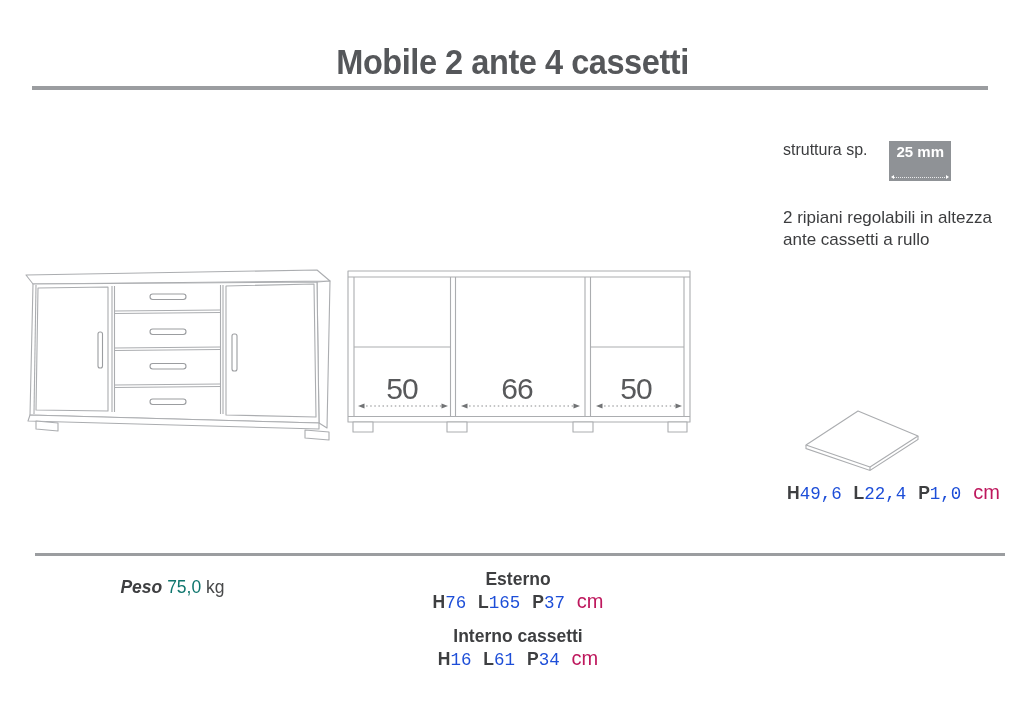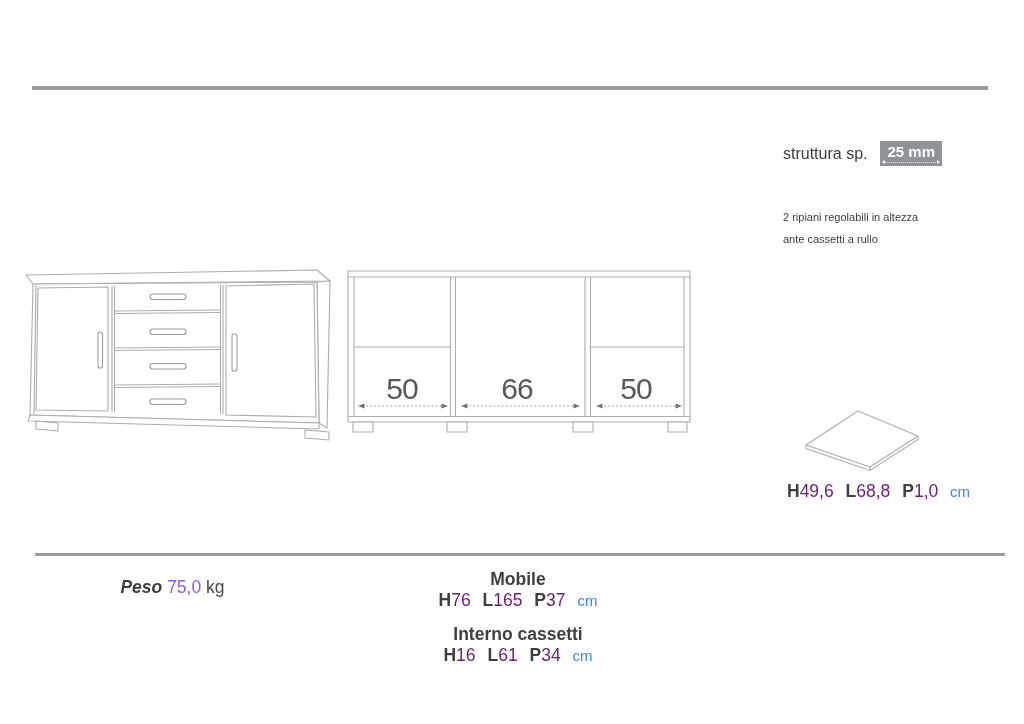--- a/index.html
+++ b/index.html
@@ -8,62 +8,65 @@
   .page { position:relative; width:1024px; height:724px; background:#ffffff; overflow:hidden; }
 
   
   .title-wrap { position:absolute; left:0; top:42px; width:1024px; text-align:center; }
   .title { display:inline-block; font-size:35px; font-weight:bold; color:#55575a;
            letter-spacing:-.5px; transform:scaleX(.93); transform-origin:center; white-space:nowrap; }
   .rule-top { position:absolute; left:32px; top:86px; width:956px; height:4px; background:#9b9da0; }
   .rule-bottom { position:absolute; left:35px; top:553px; width:970px; height:3px; background:#9b9da0; }
 
   
-  .struttura { position:absolute; left:783px; top:141px; display:flex; align-items:center; gap:13px;
+  .struttura { position:absolute; left:783px; top:141px; display:flex; gap:22px;
                font-size:16px; color:#3c3d3f; }
   .badge { position:relative; background:#8f9296; color:#ffffff; font-weight:bold; font-size:15px;
-           padding:3px 7px 7px 7px; line-height:15px; }
+           padding:3px 7px 22px 7px; line-height:15px; }
   .badge-dimline { position:absolute; left:4px; right:4px; bottom:3px; height:0;
                    border-top:1px dotted #e9eaeb; }
   .badge-dimline::before, .badge-dimline::after { content:""; position:absolute; top:-3px;
                    width:0; height:0; border-top:2.5px solid transparent; border-bottom:2.5px solid transparent; }
   .badge-dimline::before { left:-2px; border-right:3.5px solid #ffffff; }
   .badge-dimline::after  { right:-2px; border-left:3.5px solid #ffffff; }
-  .features { position:absolute; left:783px; top:207px; font-size:11px; line-height:21.5px; color:#3c3d3f; }
+  .features { position:absolute; left:783px; top:207px; font-size:17px; line-height:21.5px; color:#3c3d3f; }
 
   
   .drawing { position:absolute; }
   .ln { fill:#ffffff; stroke:#abadb0; stroke-width:1.1; stroke-linejoin:round; }
   .ln-nf { fill:none; stroke:#abadb0; stroke-width:1.1; }
   .handle { fill:#ffffff; stroke:#9b9da0; stroke-width:1.1; }
   .dim-dots { fill:none; stroke:#8a8c8e; stroke-width:1.2; stroke-dasharray:1.5,2.6; }
   .arrow { fill:#717375; stroke:none; }
   .dim-num { font-family:"Liberation Sans", sans-serif; font-size:30px; fill:#58595b; letter-spacing:-1px; }
 
   
   .dims-line { white-space:nowrap; }
   .dims-line .dim { margin-right:7px; }
   .dims-line .dim b { font-weight:bold; color:#3e3f41; }
-  .dims-line .num { font-weight:normal; color:#701a75; }
-  .dims-line .unit { font-size:15px; color:#3b82f6; }
+  .dims-line .num { font-weight:normal; color:#1d4ed8;font-family:Liberation Mono, monospace; }
+  .dims-line .unit { font-size:20px; color:#be185d; }
   .shelf-caption { position:absolute; left:787px; top:481px; width:150px; text-align:center; font-size:17.5px; }
   .spec-block { position:absolute; text-align:center; font-size:17.5px; }
   .spec-block .spec-label { font-weight:bold; color:#3e3f41; line-height:22px; }
   .spec-esterno { left:40px; top:568px; width:265px; }
   .spec-interno { left:390px; top:568px; width:256px; }
   .peso-line { margin-top:9px; }
   .peso-line b { color:#3e3f41;font-style:italic; }
-  .peso-line .num { color:#8b5cf6; }
+  .peso-line .num { color:#0f766e; }
   .gap12 { height:12px; }
 </style>
 </head>
 <body>
 
 <div class="page">
 
+  <div class="title-wrap">
+    <span class="title">Mobile 2 ante 4 cassetti</span>
+  </div>
   <div class="rule-top"></div>
 
   <div class="struttura">
     <span>struttura sp.</span>
     <span class="badge">
       <span>25 mm</span>
       <span class="badge-dimline"></span>
     </span>
   </div>
 
@@ -156,37 +159,37 @@
     </g>
   </svg>
 
   <svg class="drawing" style="left:795px; top:405px;" width="135" height="70" viewBox="0 0 135 70">
     <polygon class="ln" points="63,6 123,31 75,62 11,40"></polygon>
     <path class="ln-nf" d="M11,40 L11,43.5 L75,65.5 L123,34.5 L123,31 M75,62 L75,65.5"></path>
   </svg>
 
   <div class="shelf-caption dims-line">
     <span class="dim"><b>H</b><span class="num">49,6</span></span>
-    <span class="dim"><b>L</b><span class="num">68,8</span></span>
+    <span class="dim"><b>L</b><span class="num">22,4</span></span>
     <span class="dim"><b>P</b><span class="num">1,0</span></span>
     <span class="unit">cm</span>
   </div>
 
   <div class="rule-bottom"></div>
 
   <div class="spec-block spec-esterno">
     <div class="peso-line">
       <b>Peso</b>
       <span class="num">75,0</span>
       <span class="unit">kg</span>
     </div>
   </div>
 
   <div class="spec-block spec-interno">
-    <div class="spec-label">Mobile</div>
+    <div class="spec-label">Esterno</div>
     <div class="dims-line">
       <span class="dim"><b>H</b><span class="num">76</span></span>
       <span class="dim"><b>L</b><span class="num">165</span></span>
       <span class="dim"><b>P</b><span class="num">37</span></span>
       <span class="unit">cm</span>
     </div>
     <div class="gap12"></div>
     <div class="spec-label">Interno cassetti</div>
     <div class="dims-line">
       <span class="dim"><b>H</b><span class="num">16</span></span>

